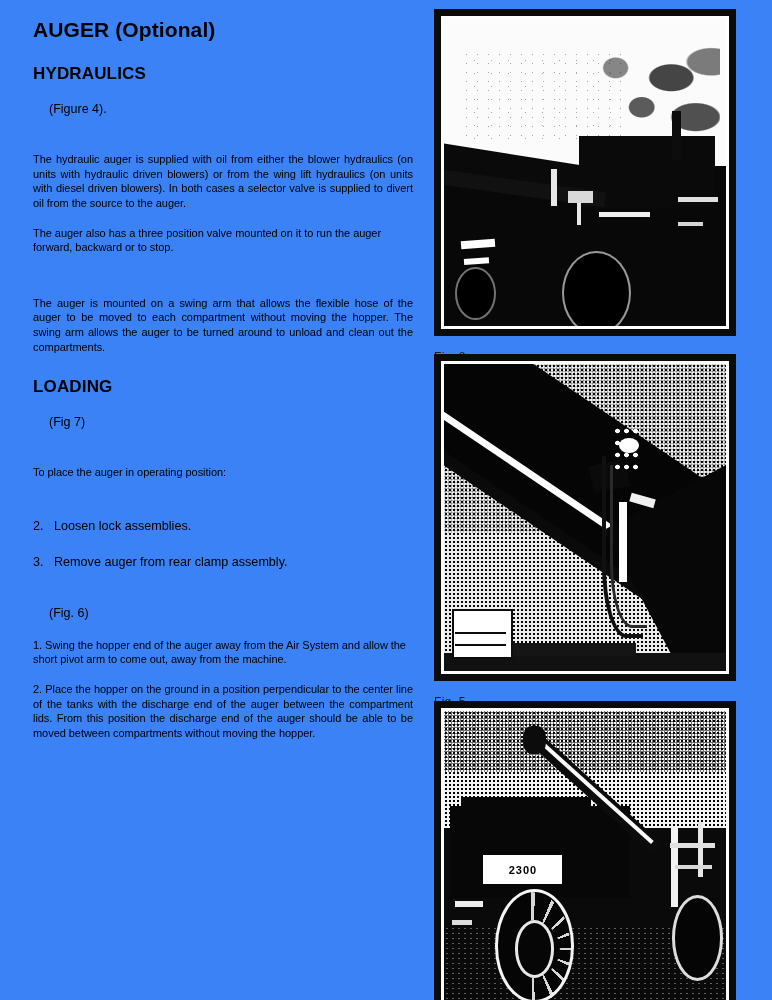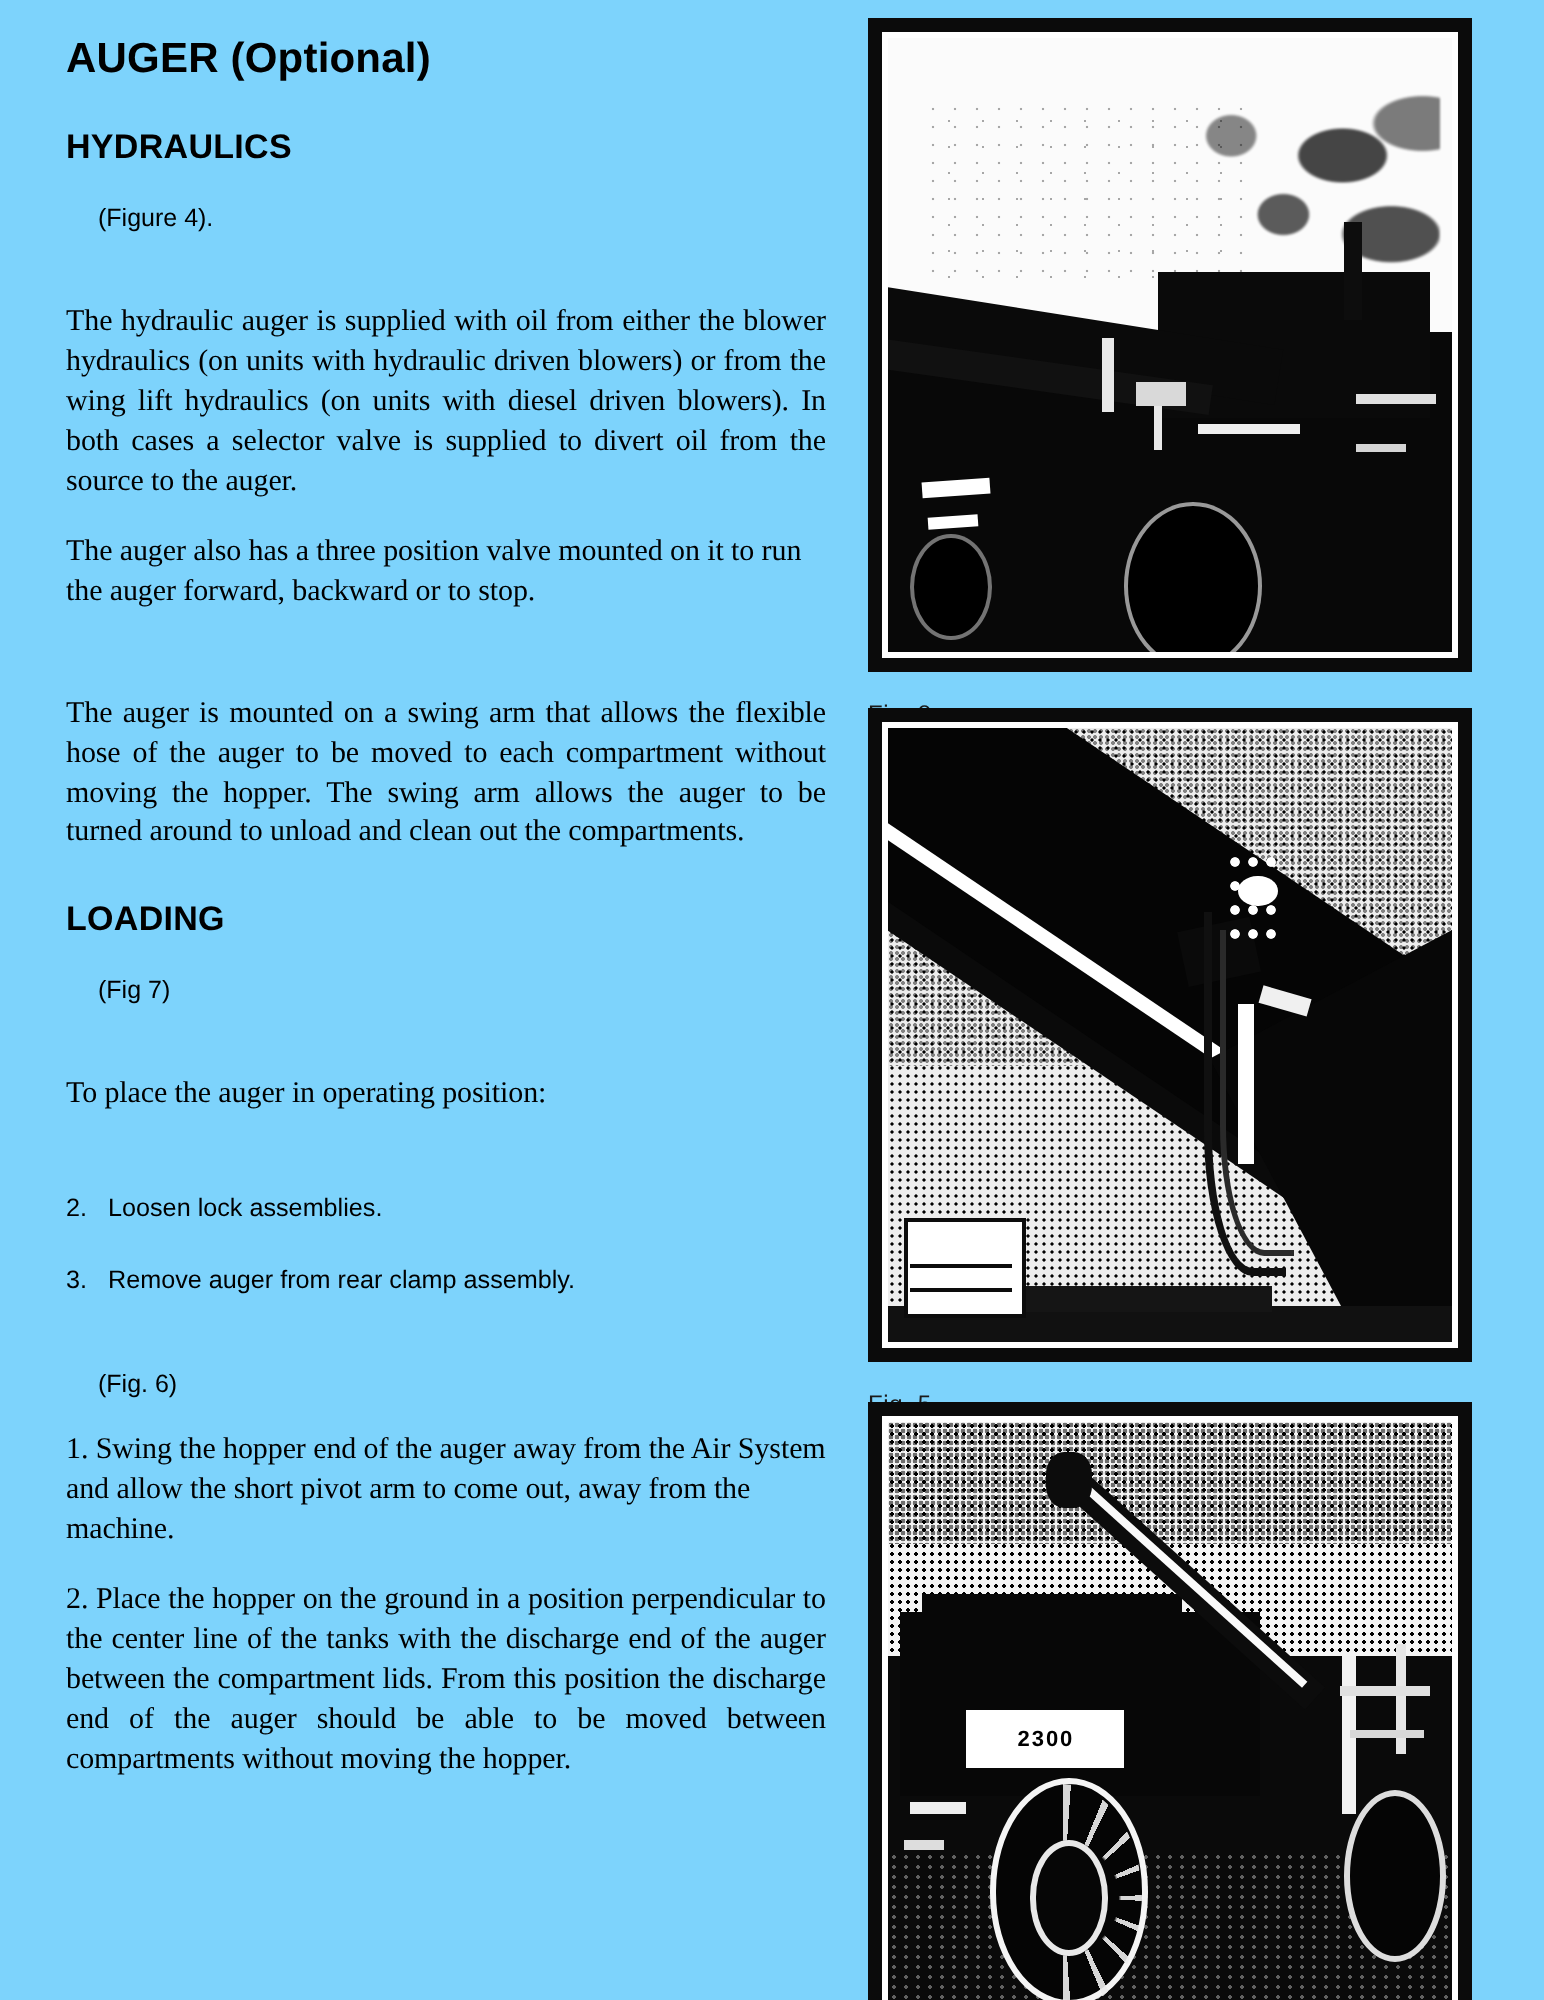--- a/index.html
+++ b/index.html
@@ -13,21 +13,21 @@
     position: relative;
     font-family: "Liberation Sans", sans-serif;
     color: #000000;
     overflow: hidden;
   }
 
   
   #page {
     position: absolute;
     inset: 0;
-    background: #7dd3fc;
+    background: #3b82f6;
   }
 
   
   #text-column {
     position: absolute;
     left: 33px;
     top: 18px;
     width: 380px;
   }
 
@@ -47,26 +47,25 @@
     line-height: 1.28;
   }
 
   .sub-line {
     font-size: 12.5px;
     margin: 16px;
     line-height: 1.3;
   }
 
   .body-para {
-    font-size: 15px;
+    font-size: 11px;
     line-height: 1.33;
     text-align: justify;
     margin: 0;
     letter-spacing: -0.05px;
-    font-family: Liberation Serif, serif;
   }
 
   .body-para.ragged {
     text-align: left;
   }
   .gap-md  { height: 15px; }
   .gap-lg  { height: 19px; }
   .gap-xl  { height: 22px; }
 
   .list-item {

